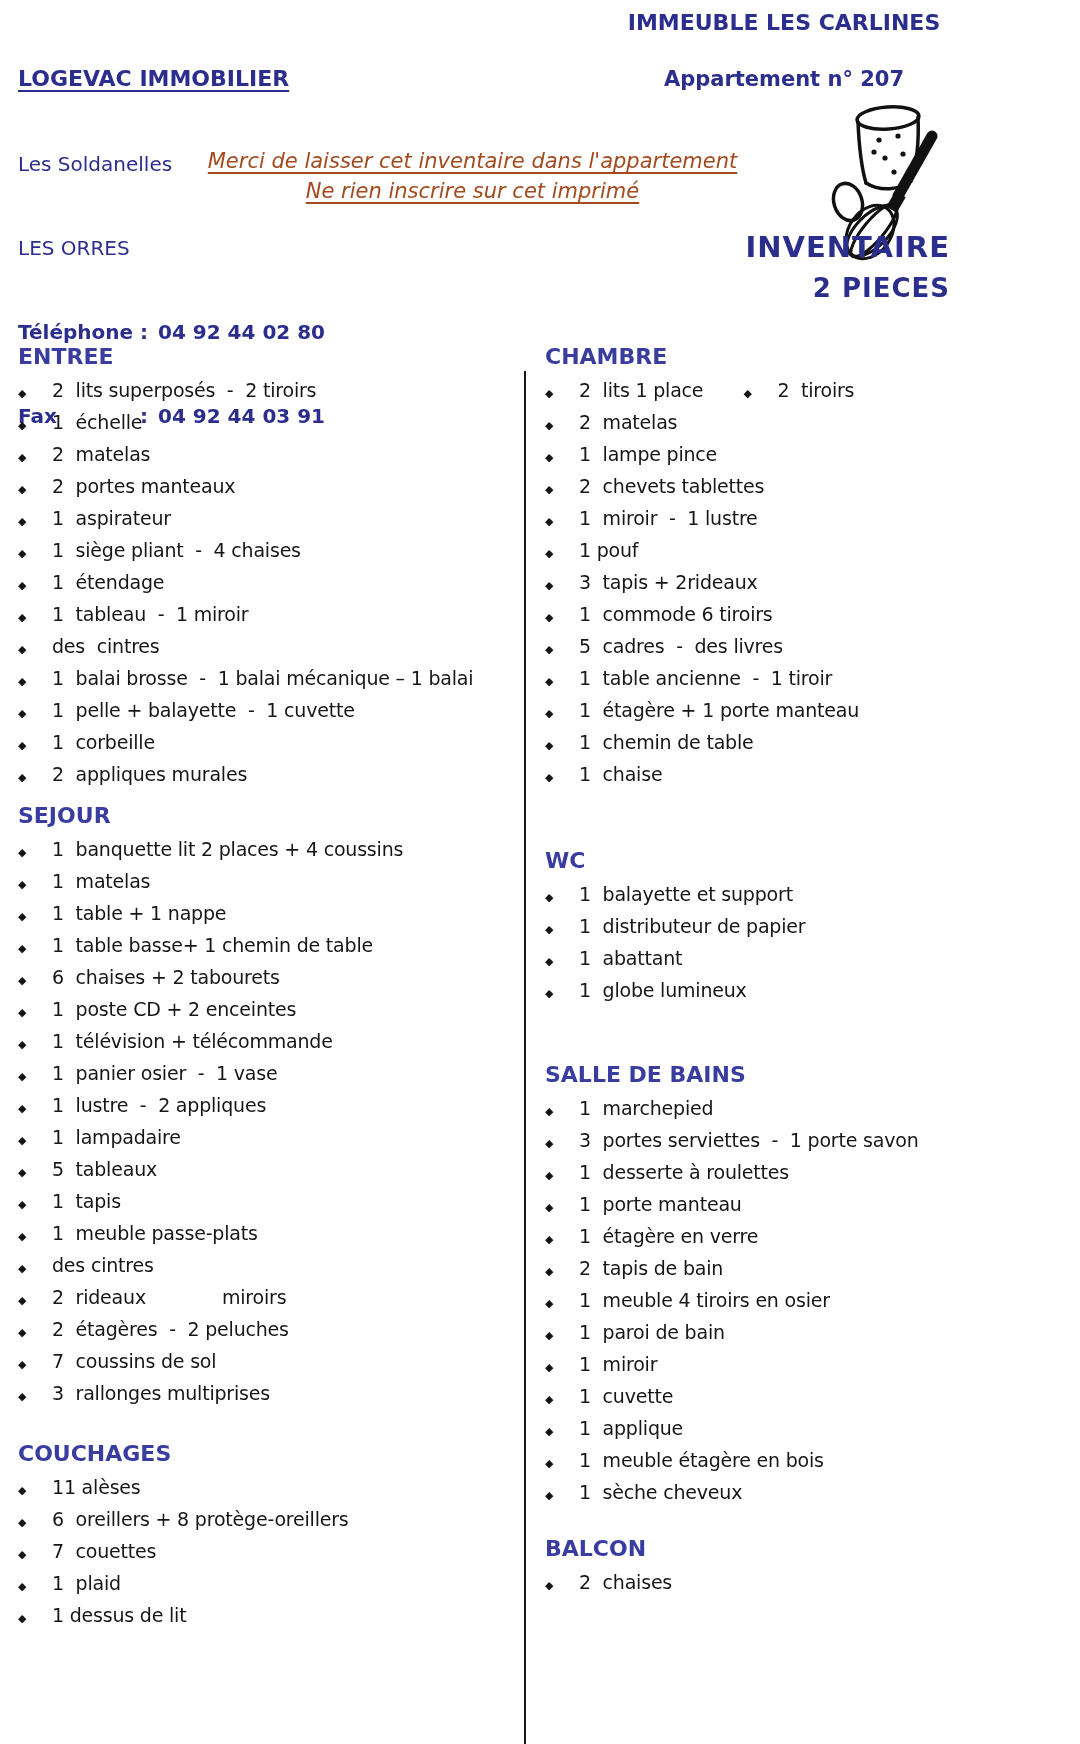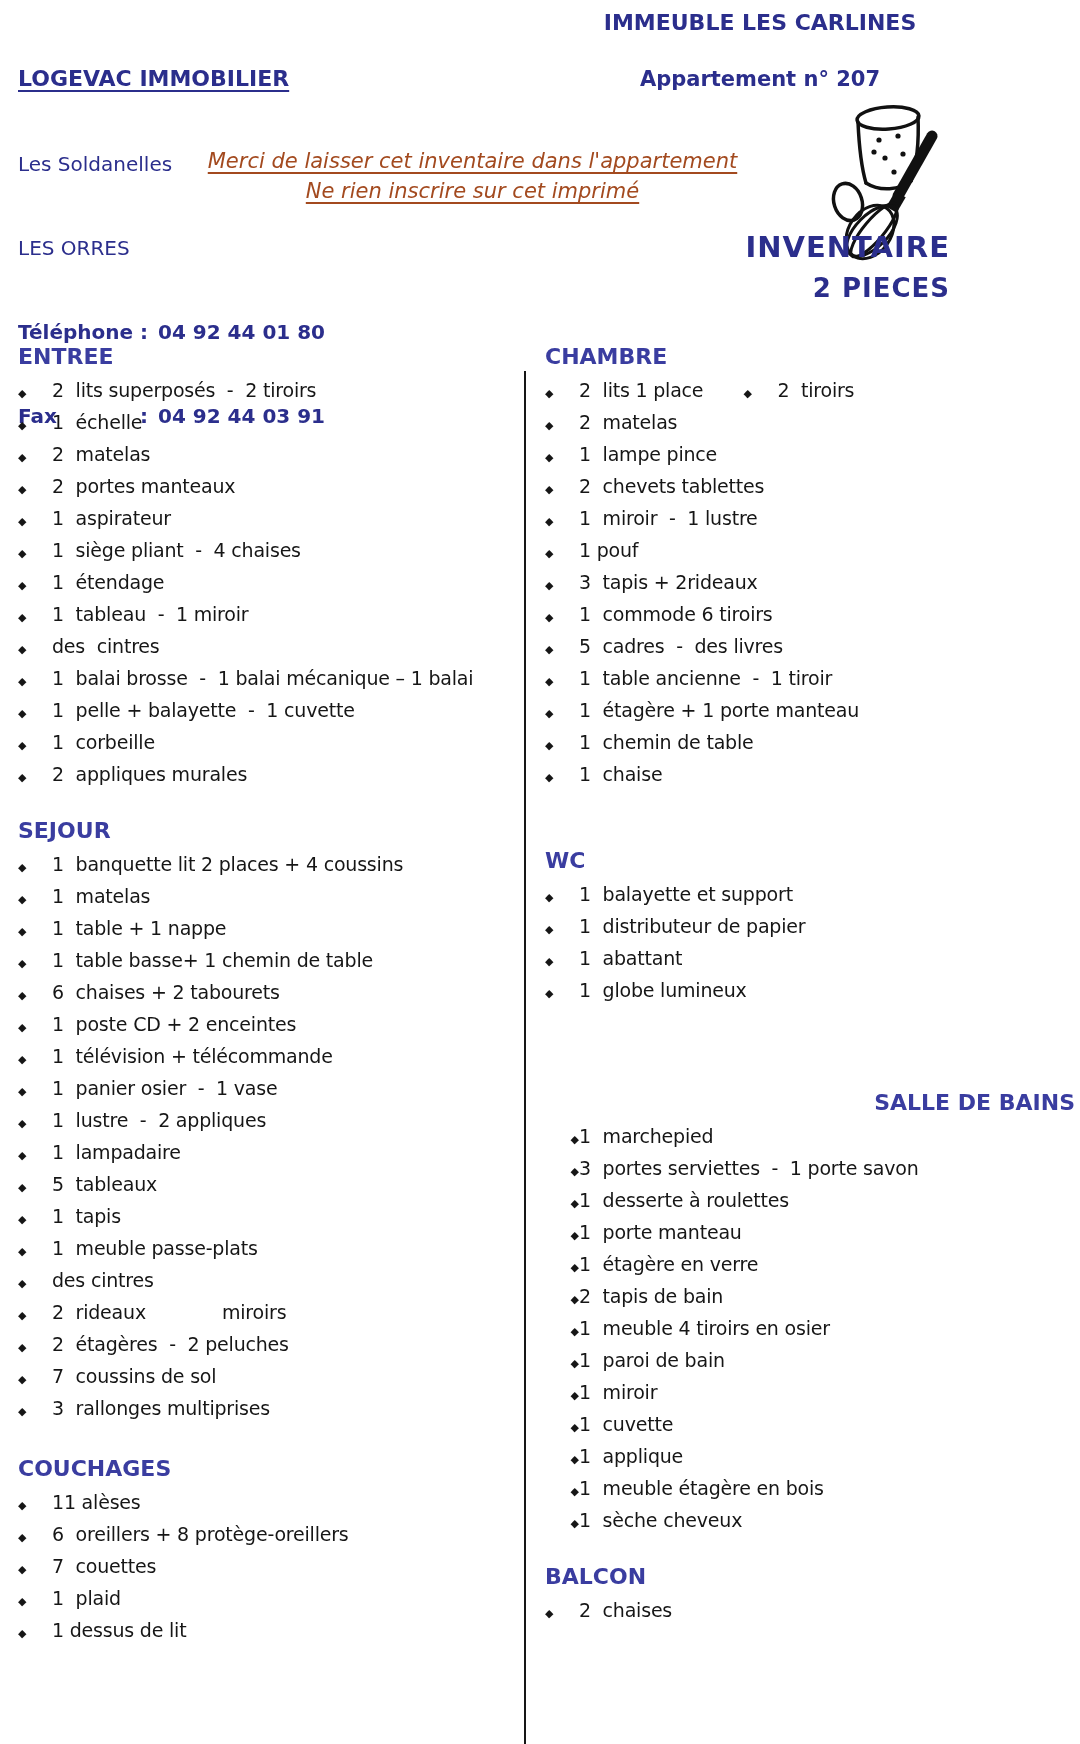--- a/index.html
+++ b/index.html
@@ -15,63 +15,63 @@
     font-family:"DejaVu Sans",sans-serif;color:var(--body);overflow:hidden;
     margin:0 auto;
   }
   
   .header-left{position:absolute;left:18px;top:8px;line-height:28px;font-size:20px;color:var(--navy);white-space:pre;}
   .company{font-size:22px;font-weight:bold;text-decoration:underline;text-underline-offset:4px;text-decoration-thickness:2px;line-height:30px;}
   .contact-row{font-weight:bold;display:flex;}
   .contact-label{display:inline-block;width:122px;}
   .contact-sep{margin-right:10px;}
   
-  .header-right{position:absolute;left:555px;top:8px;width:410px;text-align:center;color:var(--navy);}
+  .header-right{position:absolute;left:579px;top:8px;width:410px;text-align:center;color:var(--navy);}
   .building{font-size:22px;font-weight:bold;line-height:30px;}
   .apartment{font-size:21px;font-weight:bold;margin-top:29px;}
   
   .notice{position:absolute;left:0;top:146px;width:945px;text-align:center;color:var(--notice-red);font-style:italic;font-weight:normal;font-size:21px;line-height:30px;}
   .notice .nline{text-decoration:underline;text-underline-offset:4px;text-decoration-thickness:2px;}
   
   .doc-title{position:absolute;left:0;top:230px;width:950px;text-align:right;color:var(--navy);font-weight:bold;}
   .doc-title .t1{font-size:29px;letter-spacing:1px;}
   .doc-title .t2{font-size:26px;margin-top:9px;letter-spacing:1px;}
   
   .divider{position:absolute;left:524px;top:371px;width:2px;height:1373px;background:var(--line);}
   
   .column{position:absolute;top:342px;}
   .col-left{left:18px;width:500px;}
   .col-right{left:545px;width:530px;}
   .section-title{color:var(--section-blue);font-weight:bold;font-size:22px;line-height:30px;margin-bottom:4px;}
   .item{display:flex;align-items:baseline;line-height:28px;font-size:19px;white-space:pre;}
   .bullet{flex:0 0 34px;width:34px;font-size:11px;color:var(--body);}
   .item-text{letter-spacing:-0.2px;}
   .gap{display:inline-block;flex:0 0 auto;height:1px;}
-  [data-name="section-sejour"]{margin-top:24px;}
+  [data-name="section-sejour"]{margin-top:9px;}
   [data-name="section-couchages"]{margin-top:28px;}
   [data-name="section-wc"]{margin-top:54px;}
-  [data-name="section-salle-de-bains"]{margin-top:80px;text-align:right;}
+  [data-name="section-salle-de-bains"]{margin-top:52px;}
   [data-name="section-balcon"]{margin-top:24px;}
   
   .illus{position:absolute;left:824px;top:90px;width:120px;height:190px;}
   .illus svg{display:block;}
 </style>
 </head>
 <body>
 
 <div class="page" data-name="inventory-document">
 
   <div class="header-left" data-name="agency-header">
     <div class="company" data-name="company-name">LOGEVAC IMMOBILIER</div>
     <div data-name="residence-name">Les Soldanelles</div>
     <div data-name="city-name">LES ORRES</div>
     <div class="contact-row" data-name="phone-row">
       <span class="contact-label" data-name="phone-label">Téléphone</span>
       <span class="contact-sep" data-name="phone-separator">:</span>
-      <span data-name="phone-number">04 92 44 01 80</span>
+      <span data-name="phone-number">04 92 44 02 80</span>
     </div>
     <div class="contact-row" data-name="fax-row">
       <span class="contact-label" data-name="fax-label">Fax</span>
       <span class="contact-sep" data-name="fax-separator">:</span>
       <span data-name="fax-number">04 92 44 03 91</span>
     </div>
   </div>
 
   <div class="header-right" data-name="building-header">
     <div class="building" data-name="building-name">IMMEUBLE LES CARLINES</div>

